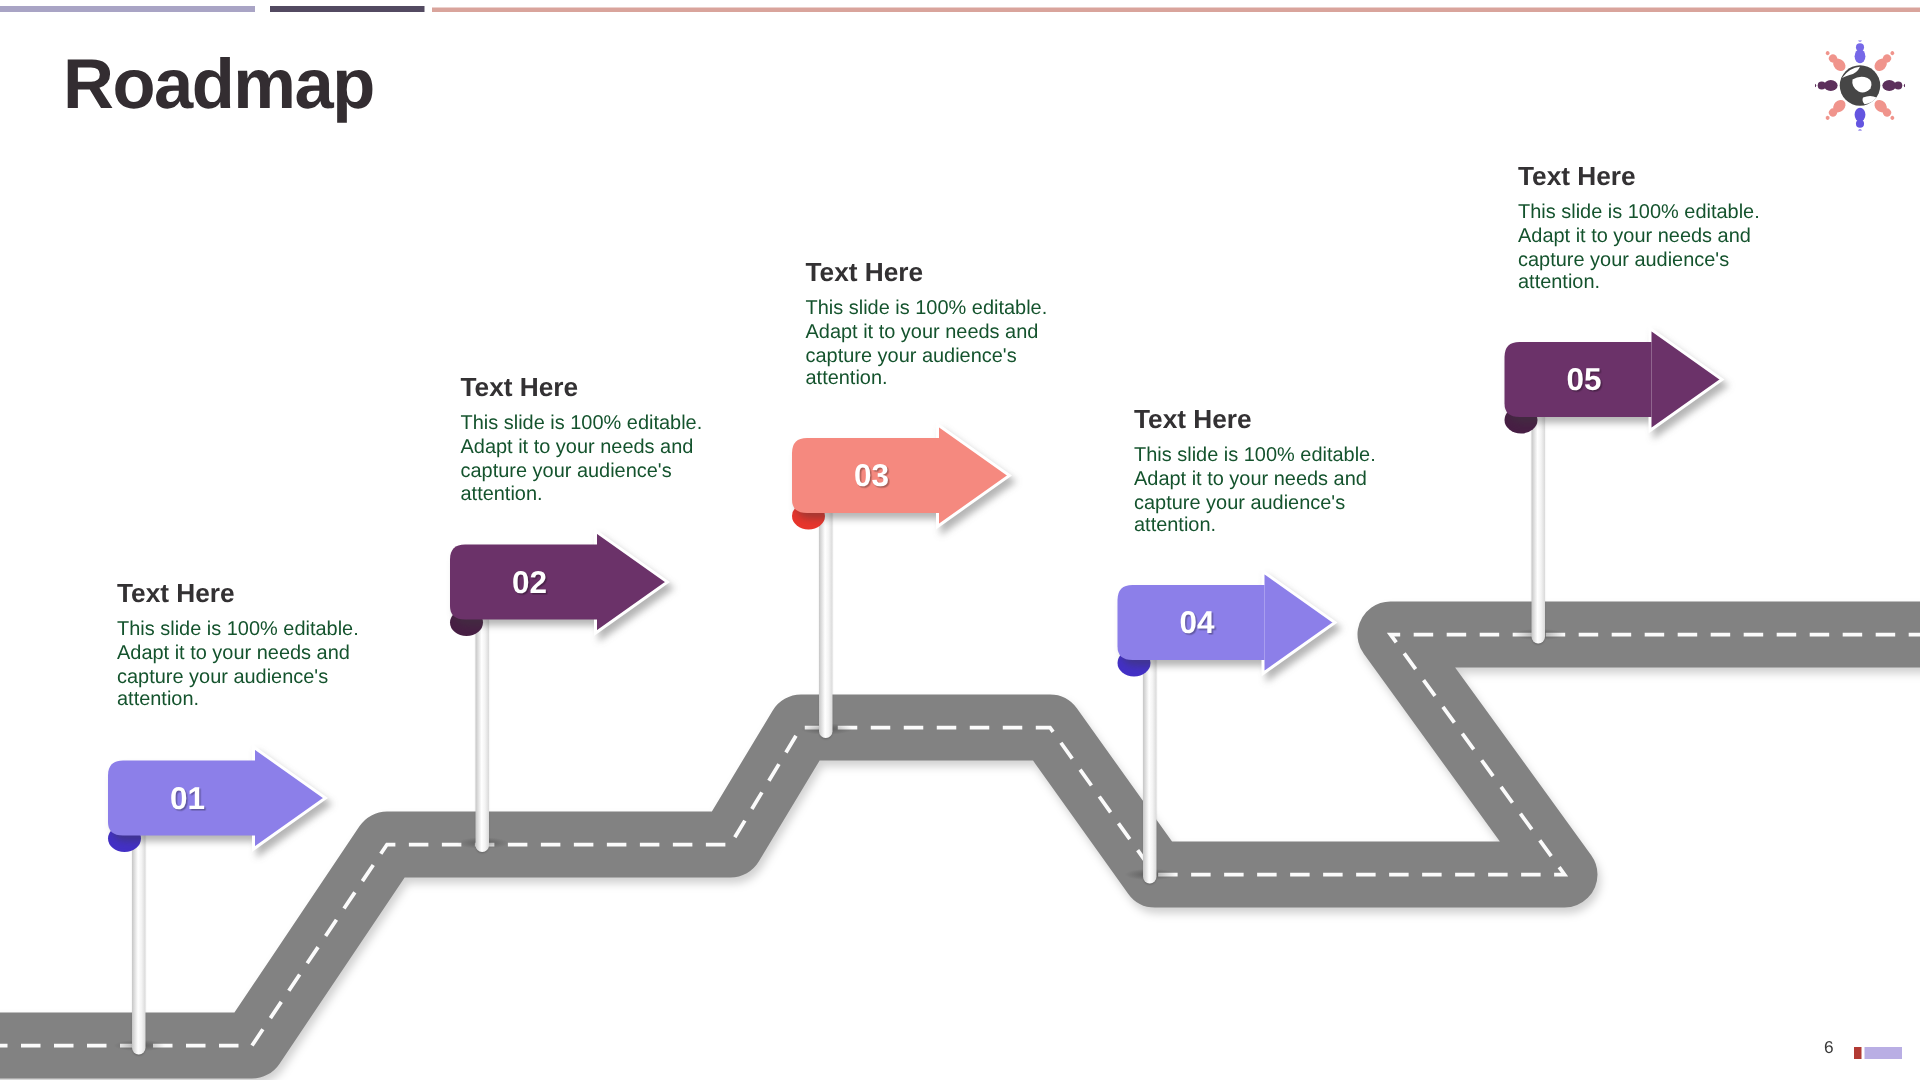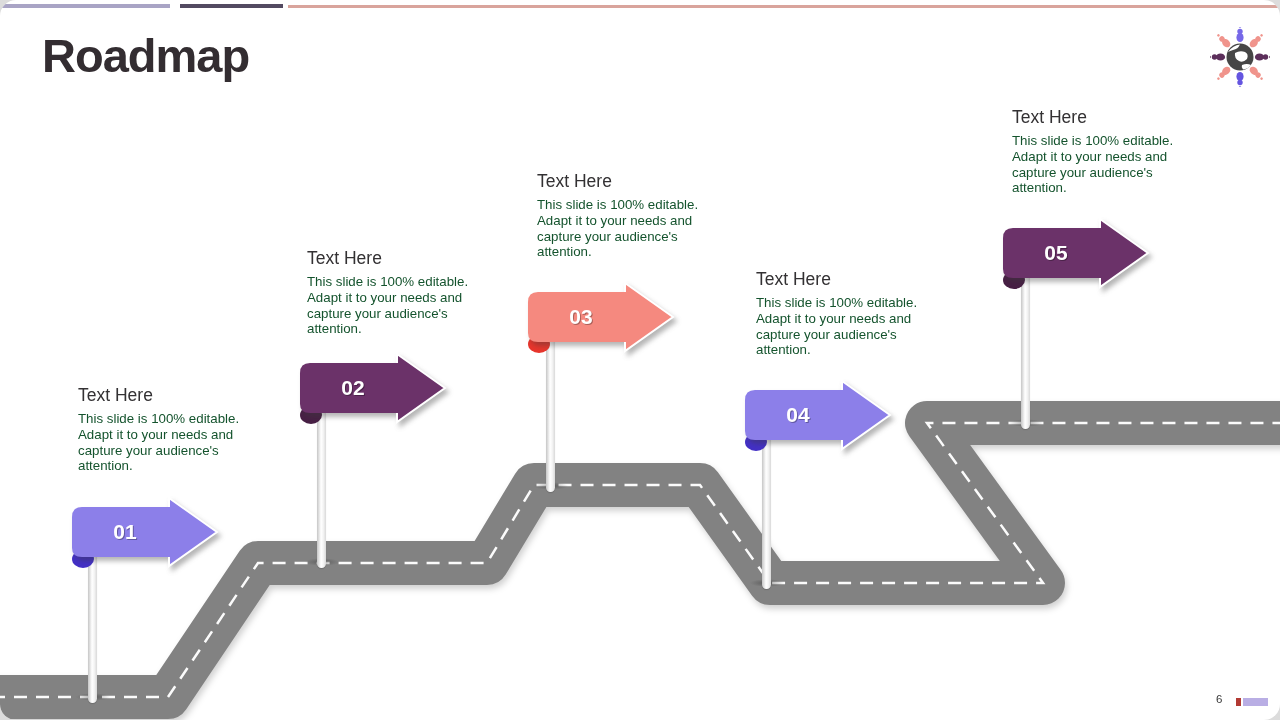--- a/index.html
+++ b/index.html
@@ -1,18 +1,18 @@
 <!DOCTYPE html>
 <html><head>
 <meta charset="utf-8">
 <style>
   html,body{margin:0;padding:0;background:#dcdcdc;}
   #slide{
     position:relative;width:1280px;height:720px;background:#ffffff;
-    overflow:hidden;font-family:"Liberation Sans", sans-serif;border-radius:16px;
+    overflow:hidden;font-family:"Liberation Sans", sans-serif;
   }
   
   .bar-seg{position:absolute;height:4px;top:4px;}
   #bar-seg1{left:0;width:170px;}
   #bar-seg2{left:180px;width:103px;}
   #bar-line{left:288px;width:992px;height:3px;top:5px;position:absolute;}
   
   #title{
     position:absolute;left:42px;top:28px;font-size:47px;font-weight:bold;
     color:#332d31;letter-spacing:-1px;
@@ -40,21 +40,21 @@
   .sign .arrowgrp{filter:drop-shadow(3px 4px 2.5px rgba(60,60,60,0.38));}
   .sign .num{font-family:"Liberation Sans",sans-serif;font-size:21px;font-weight:bold;fill:#ffffff;
     filter:drop-shadow(1px 1.5px 0.5px rgba(0,0,0,0.3));}
   .sign1{left:71px;top:493px;}
   .sign2{left:299px;top:349px;}
   .sign3{left:527px;top:278px;}
   .sign4{left:744px;top:376px;}
   .sign5{left:1002px;top:214px;}
   
   .tblock{position:absolute;width:162px;}
-  .tblock .heading{font-size:17.5px;font-weight:normal;color:#333133;line-height:1.1;}
+  .tblock .heading{font-size:17.5px;font-weight:bold;color:#333133;line-height:1.1;}
   .tblock .body{margin-top:6px;font-size:13.3px;line-height:1.18;color:#14532d;}
   .tb1{left:78px;top:386px;}
   .tb2{left:307px;top:249px;}
   .tb3{left:537px;top:172px;}
   .tb4{left:756px;top:270px;}
   .tb5{left:1012px;top:108px;}
   
   #logo{position:absolute;left:1210px;top:27px;width:60px;height:60px;}
   
   #page-num{position:absolute;left:1216px;top:693px;font-size:11.5px;color:#3a3a3a;}

